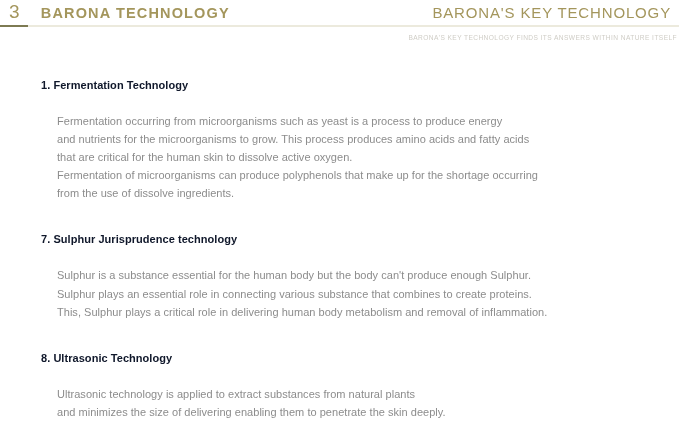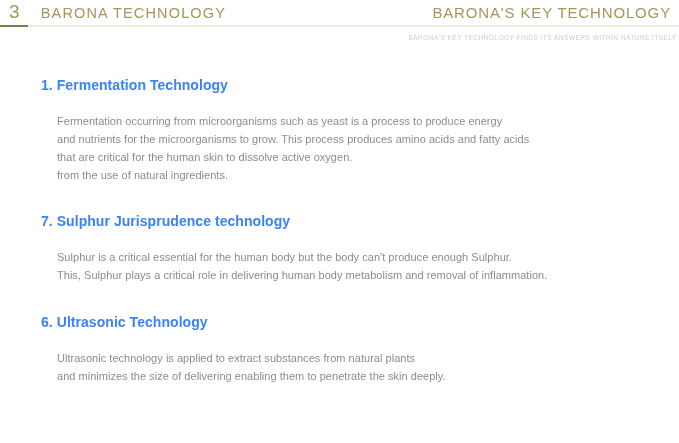--- a/index.html
+++ b/index.html
@@ -44,21 +44,21 @@
     font-size: 19px;
     font-weight: 400;
     color: #a4965c;
     line-height: 20px;
     letter-spacing: 0.2px;
     flex: 0 0 auto;
   }
 
   .chapter-title {
     font-size: 14.5px;
-    font-weight: 400;
+    font-weight: 700;
     color: #a4965c;
     letter-spacing: 1.15px;
     line-height: 20px;
     margin-left: 21px;
     flex: 0 0 auto;
     white-space: nowrap;
   }
 
   .header-spacer {
     flex: 1 1 auto;
@@ -117,23 +117,23 @@
   }
 
   .section {
     margin: 0;
   }
   .section + .section {
     margin-top: 26px;
   }
 
   .section-heading {
-    font-size: 14px;
+    font-size: 11px;
     font-weight: bold;
-    color: #3b82f6;
+    color: #0f172a;
     letter-spacing: 0.05px;
     line-height: 22px;
     margin: 0 0 11px 0;
   }
 
   .section-body {
     font-size: 11px;
     font-weight: 400;
     color: #8c8c8c;
     line-height: 18.1px;
@@ -163,34 +163,36 @@
   </div>
 
   <div class="content">
 
     <div class="section">
       <h2 class="section-heading">1. Fermentation Technology</h2>
       <p class="section-body">
         <span class="line">Fermentation occurring from microorganisms such as yeast is a process to produce energy</span>
         <span class="line">and nutrients for the microorganisms to grow. This process produces amino acids and fatty acids</span>
         <span class="line">that are critical for the human skin to dissolve active oxygen.</span>
-        <span class="line">from the use of natural ingredients.</span>
+        <span class="line">Fermentation of microorganisms can produce polyphenols that make up for the shortage occurring</span>
+        <span class="line">from the use of dissolve ingredients.</span>
       </p>
     </div>
 
     <div class="section">
       <h2 class="section-heading">7. Sulphur Jurisprudence technology</h2>
       <p class="section-body">
-        <span class="line">Sulphur is a critical essential for the human body but the body can't produce enough Sulphur.</span>
+        <span class="line">Sulphur is a substance essential for the human body but the body can't produce enough Sulphur.</span>
+        <span class="line">Sulphur plays an essential role in connecting various substance that combines to create proteins.</span>
         <span class="line">This, Sulphur plays a critical role in delivering human body metabolism and removal of inflammation.</span>
       </p>
     </div>
 
     <div class="section">
-      <h2 class="section-heading">6. Ultrasonic Technology</h2>
+      <h2 class="section-heading">8. Ultrasonic Technology</h2>
       <p class="section-body">
         <span class="line">Ultrasonic technology is applied to extract substances from natural plants</span>
         <span class="line">and minimizes the size of delivering enabling them to penetrate the skin deeply.</span>
       </p>
     </div>
 
   </div>
 
 </div>
 

